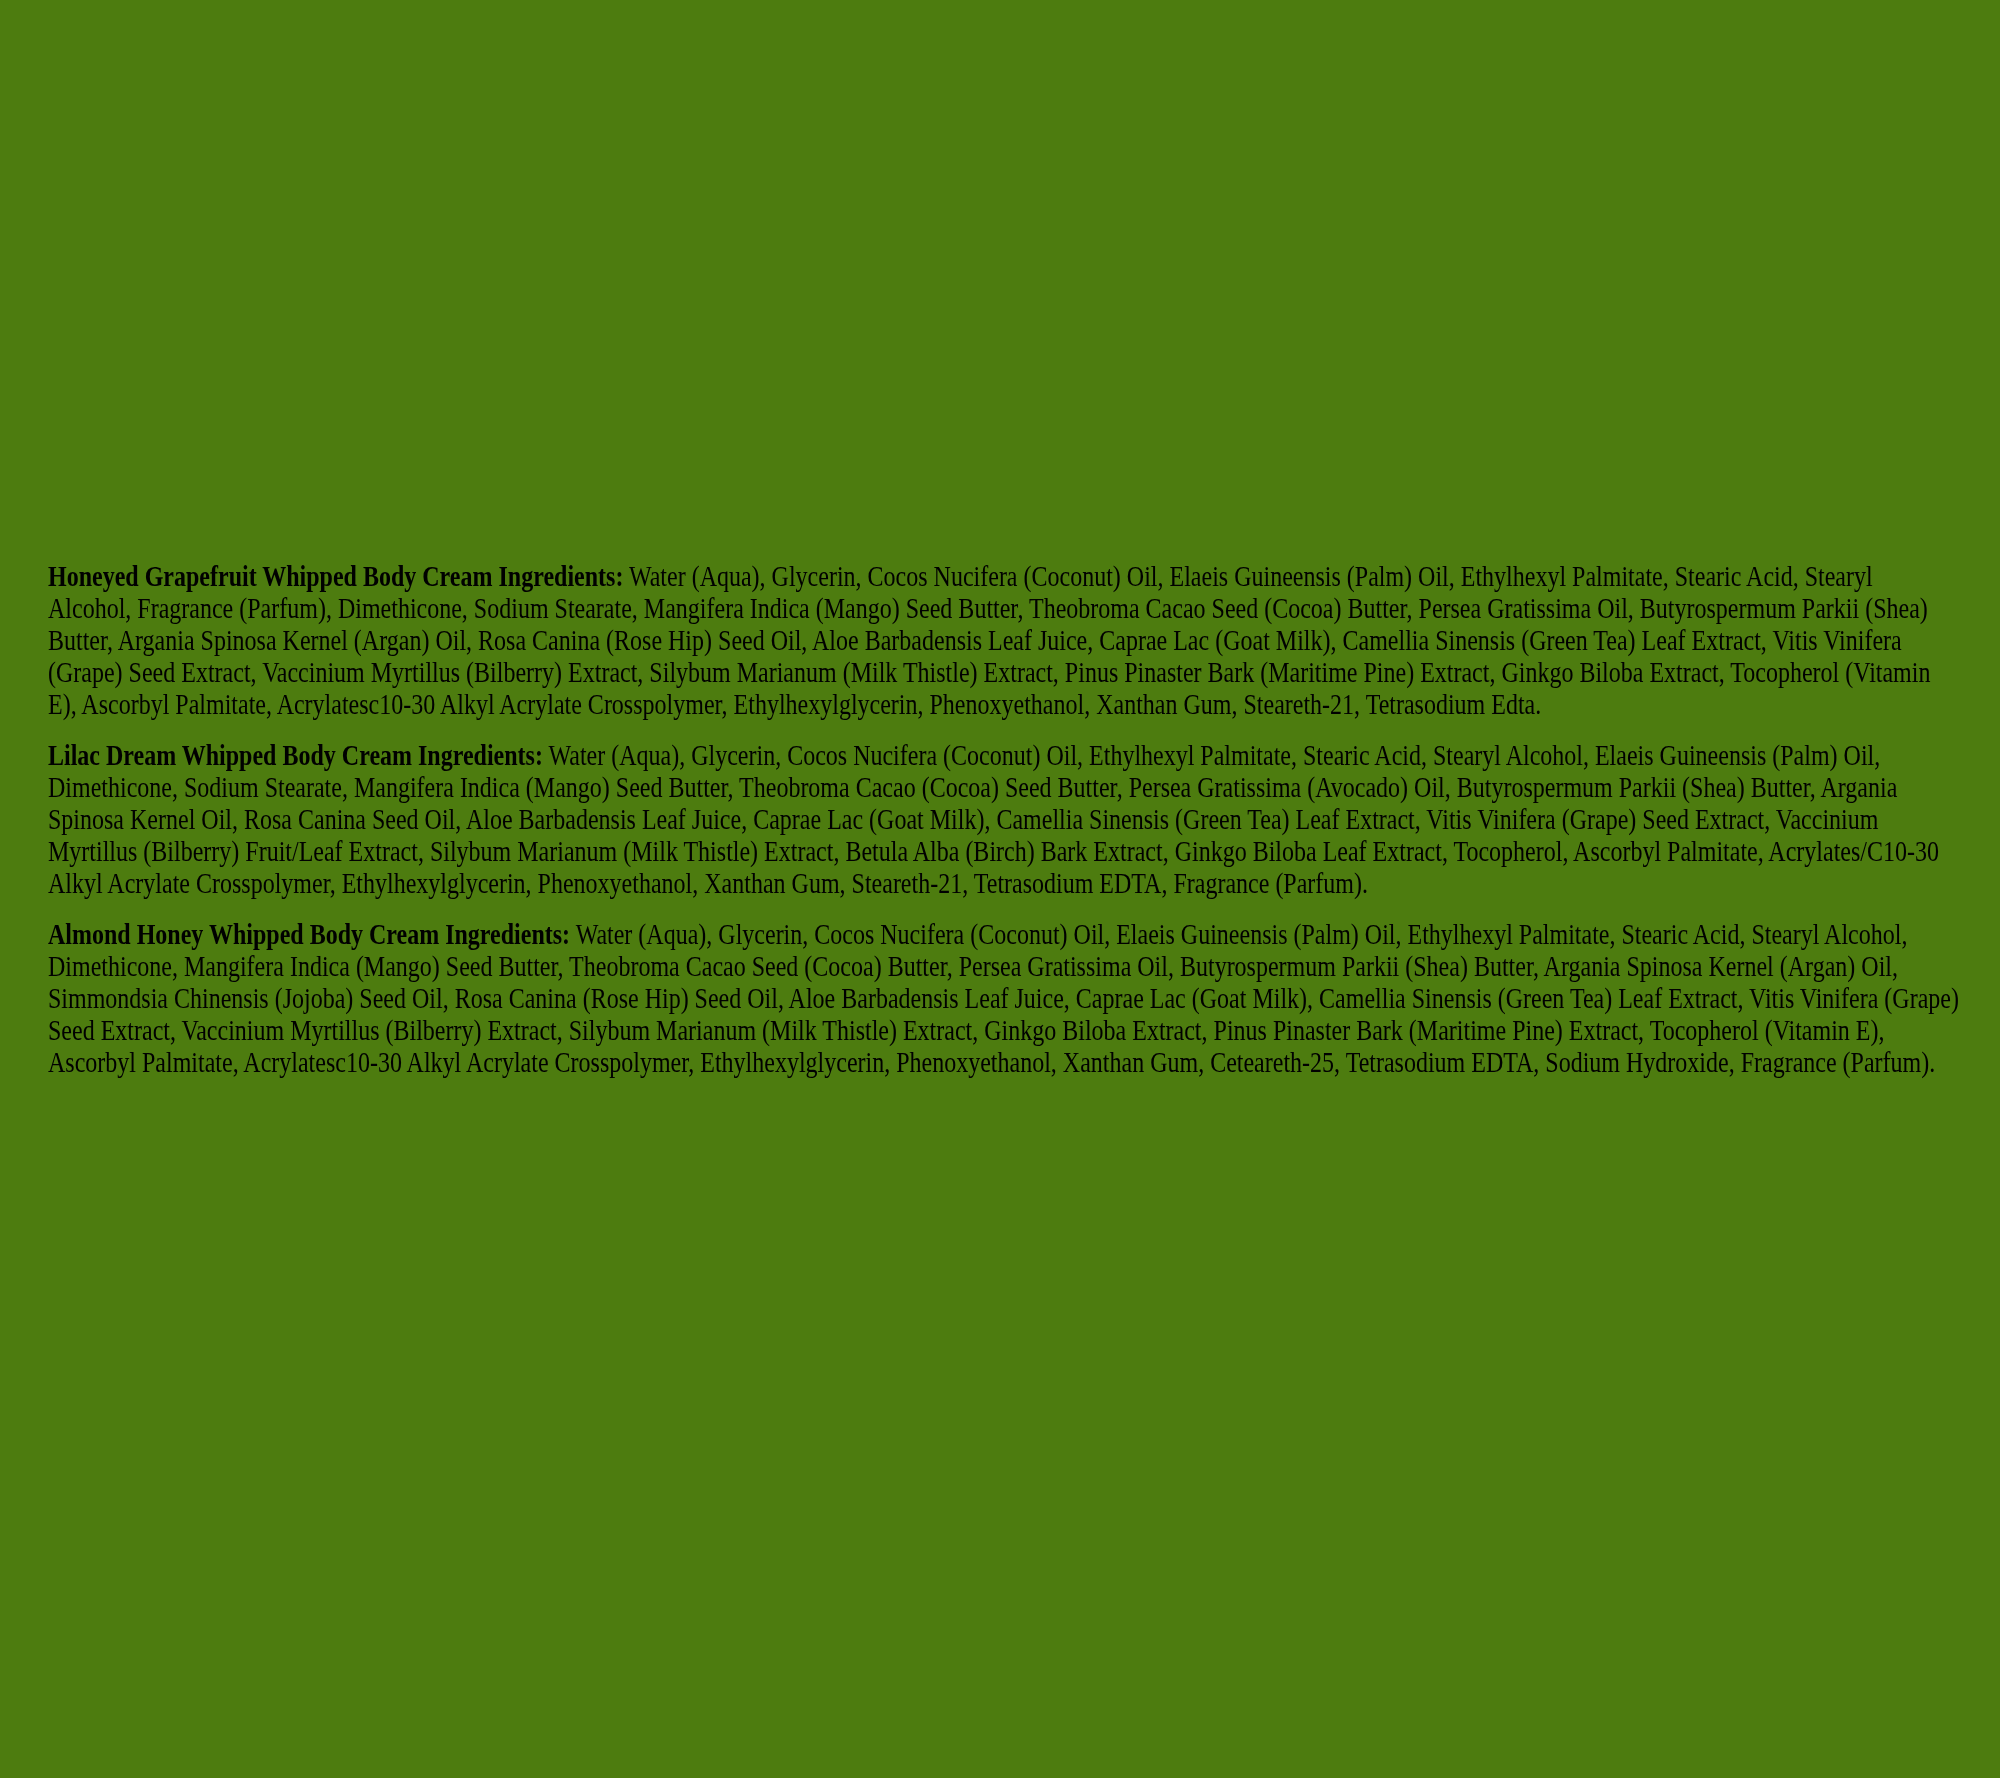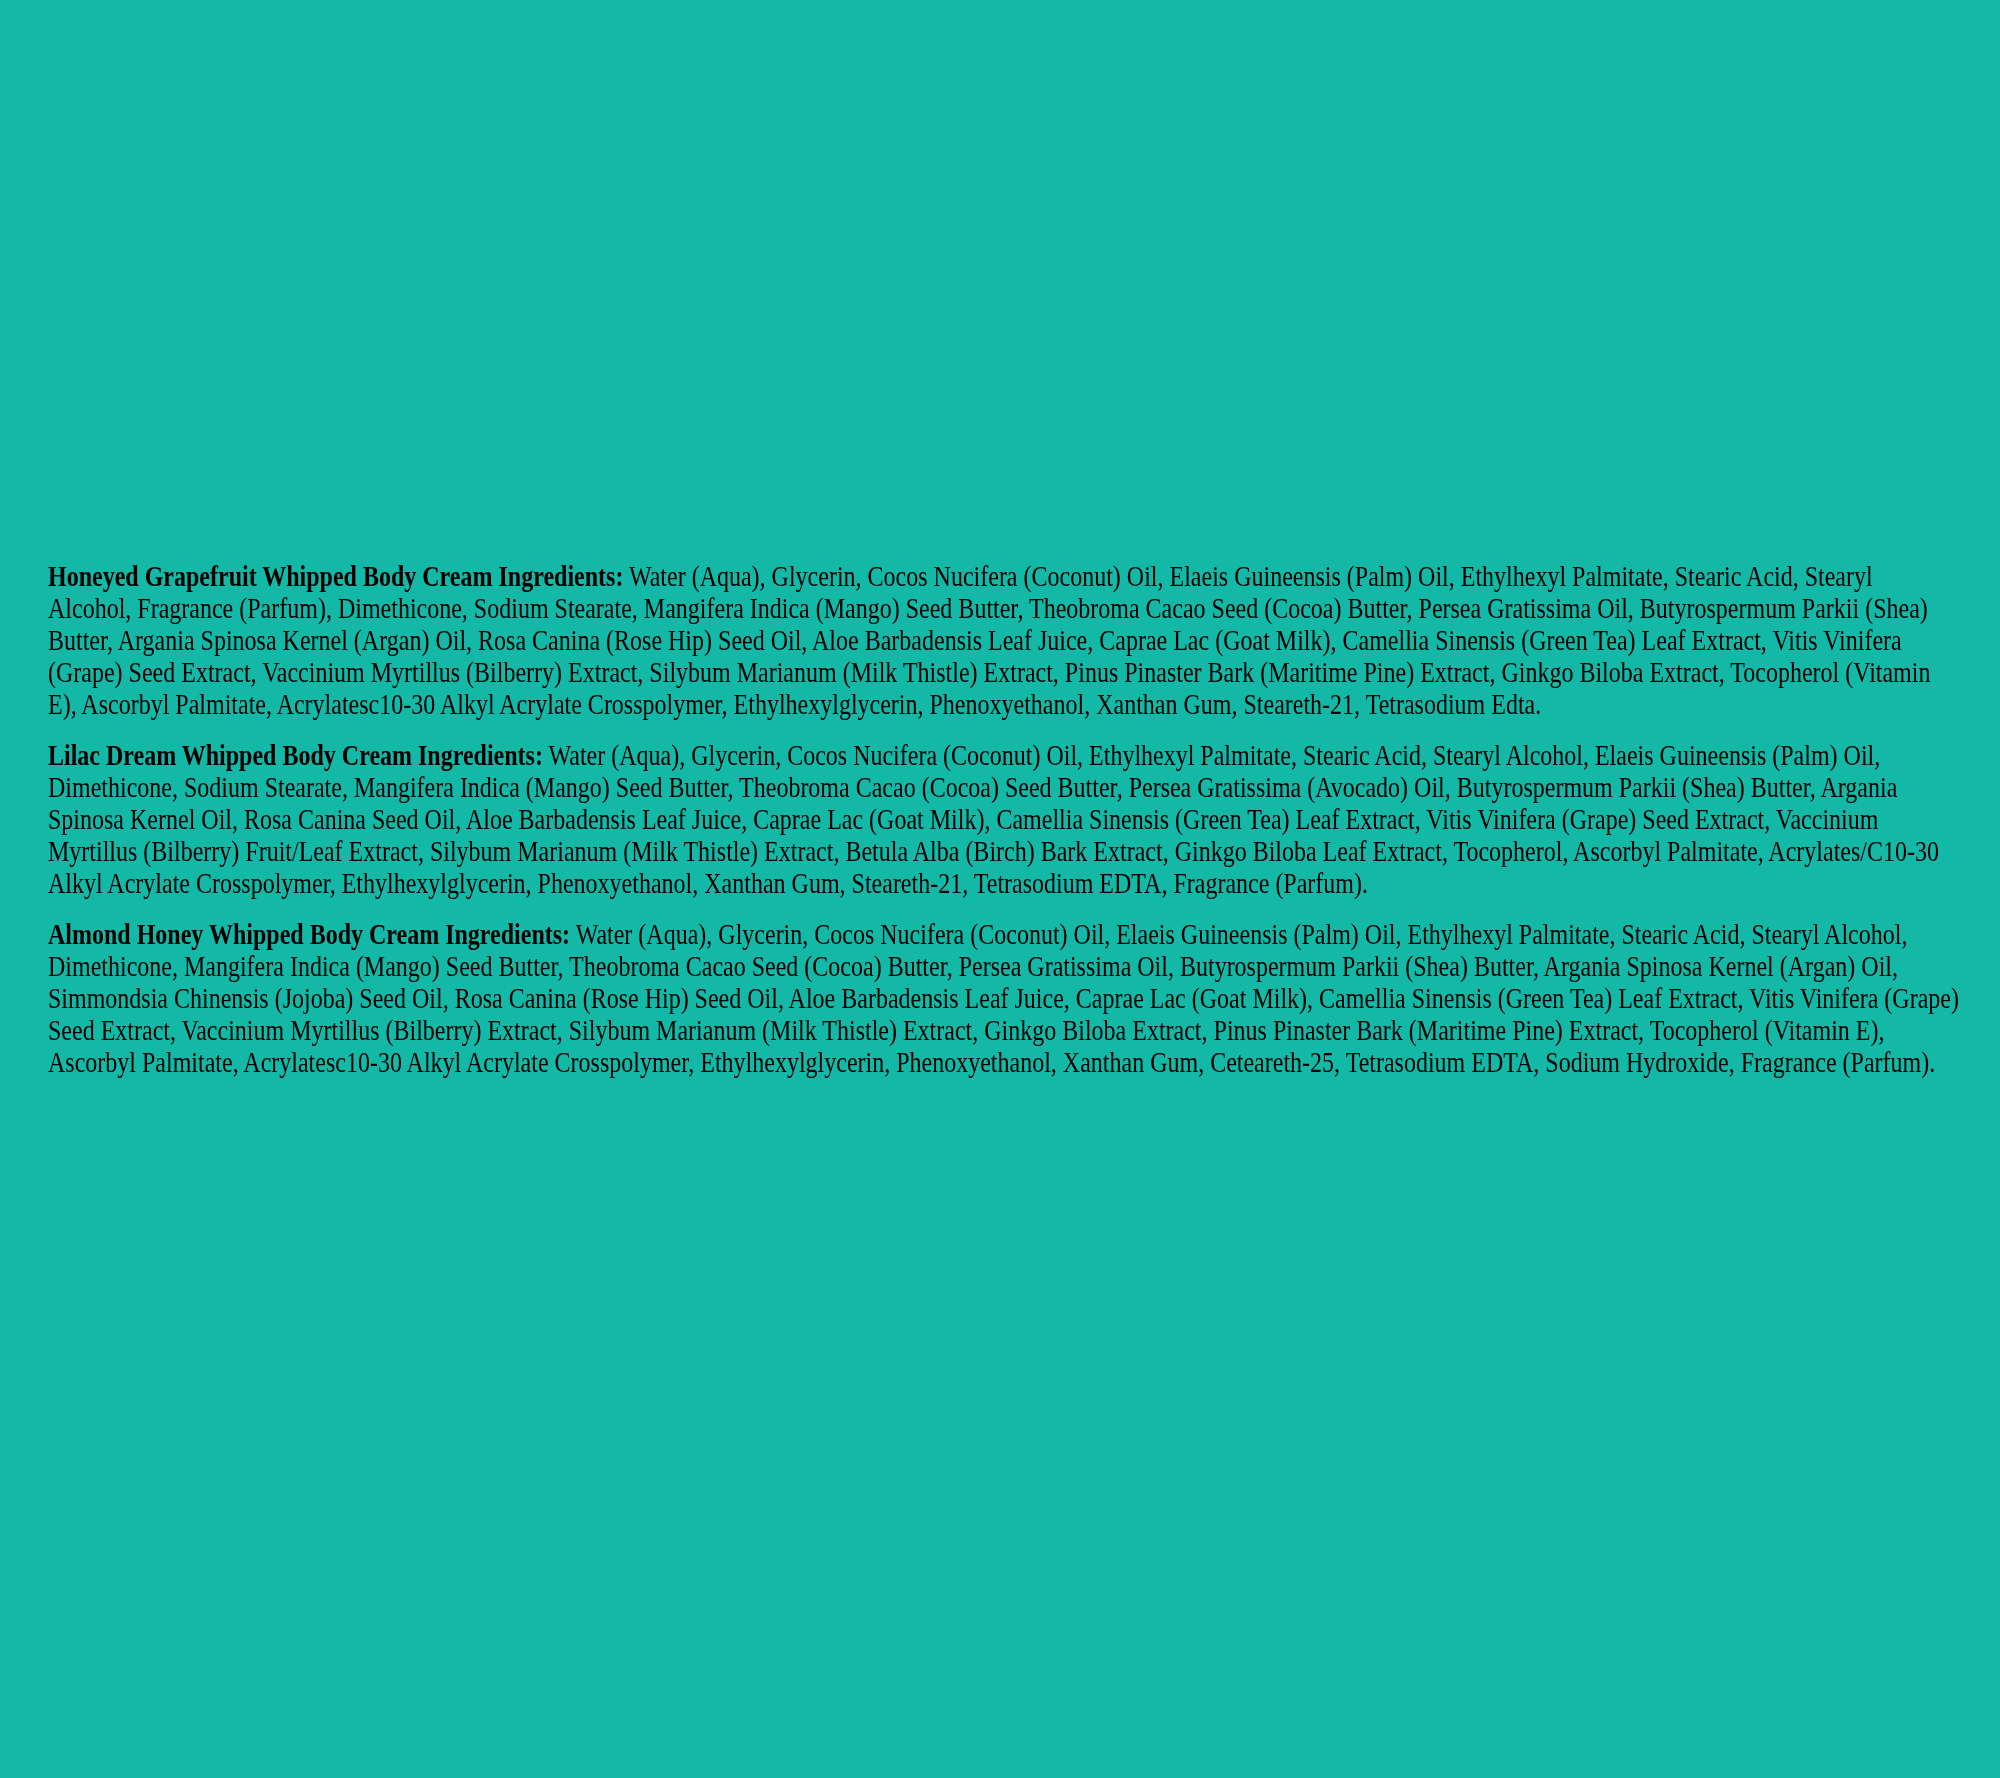--- a/index.html
+++ b/index.html
@@ -7,21 +7,21 @@
     padding: 0;
     background: #ffffff;
     width: 2000px;
     height: 1778px;
     overflow: hidden;
   }
   .page {
     position: relative;
     width: 2000px;
     height: 1778px;
-    background: #14b8a6;
+    background: #4d7c0f;
   }
   .text-block {
     position: absolute;
     left: 48px;
     top: 560px;
     width: 2390px;               
     transform: scaleX(0.8);      
     transform-origin: left top;
     font-family: "Liberation Serif", "DejaVu Serif", serif;
     font-size: 30px;

